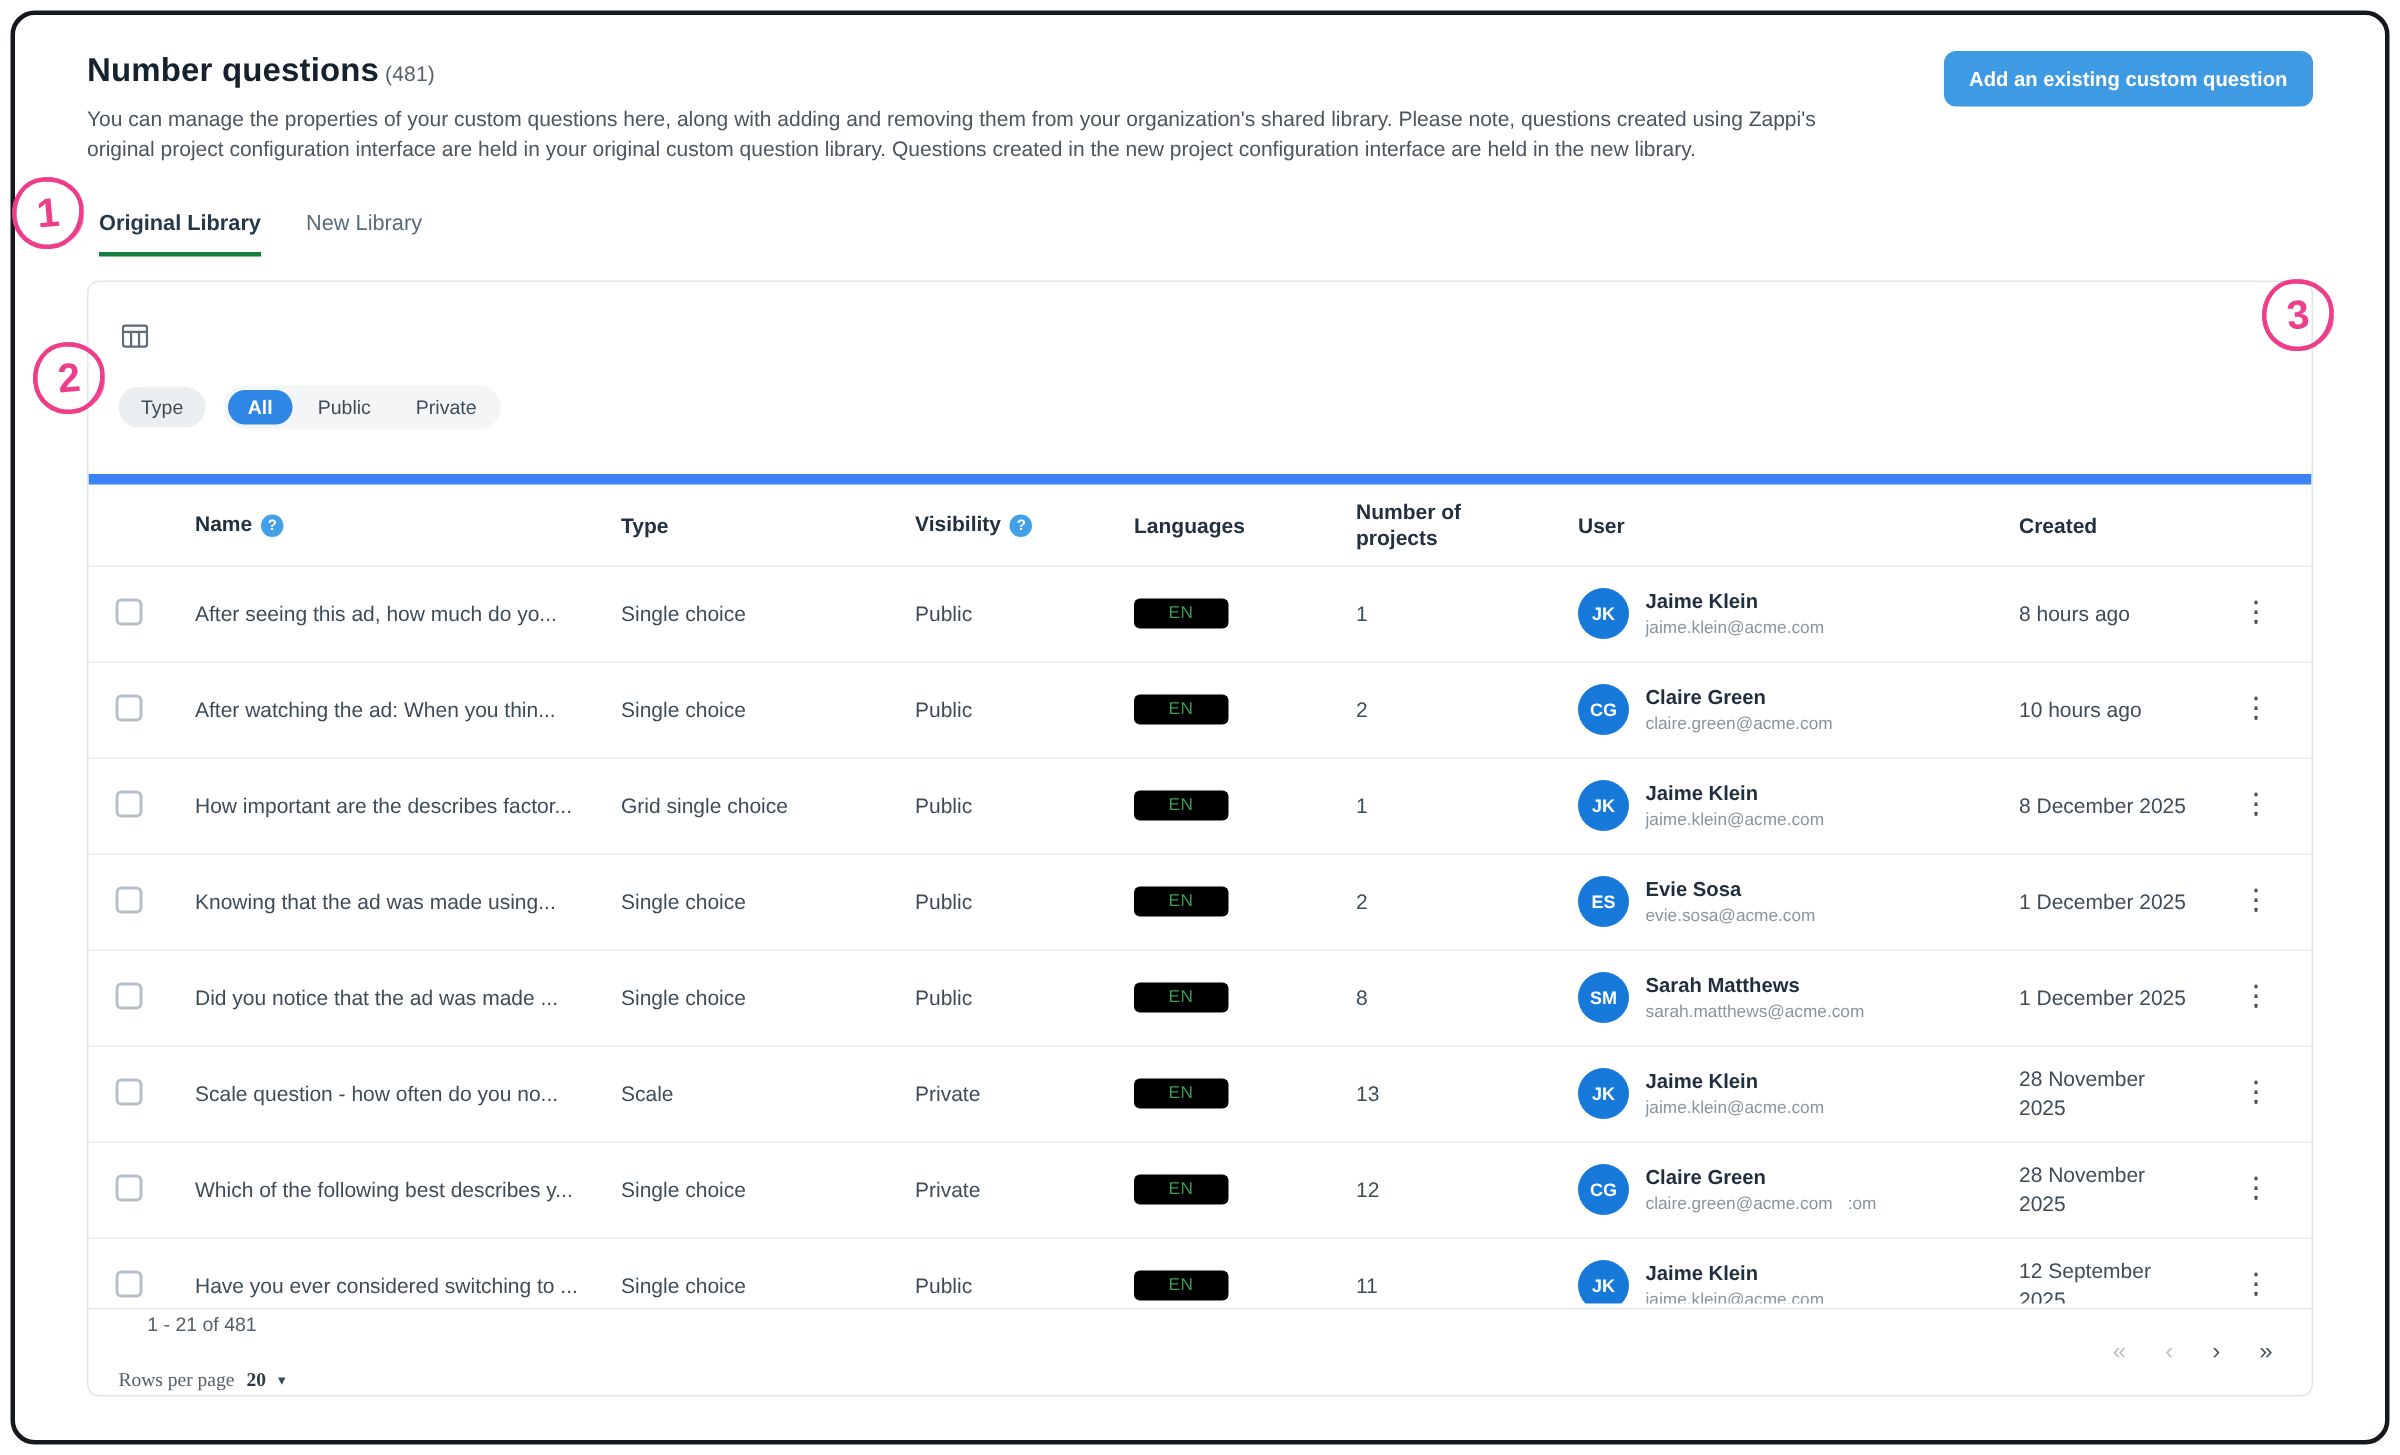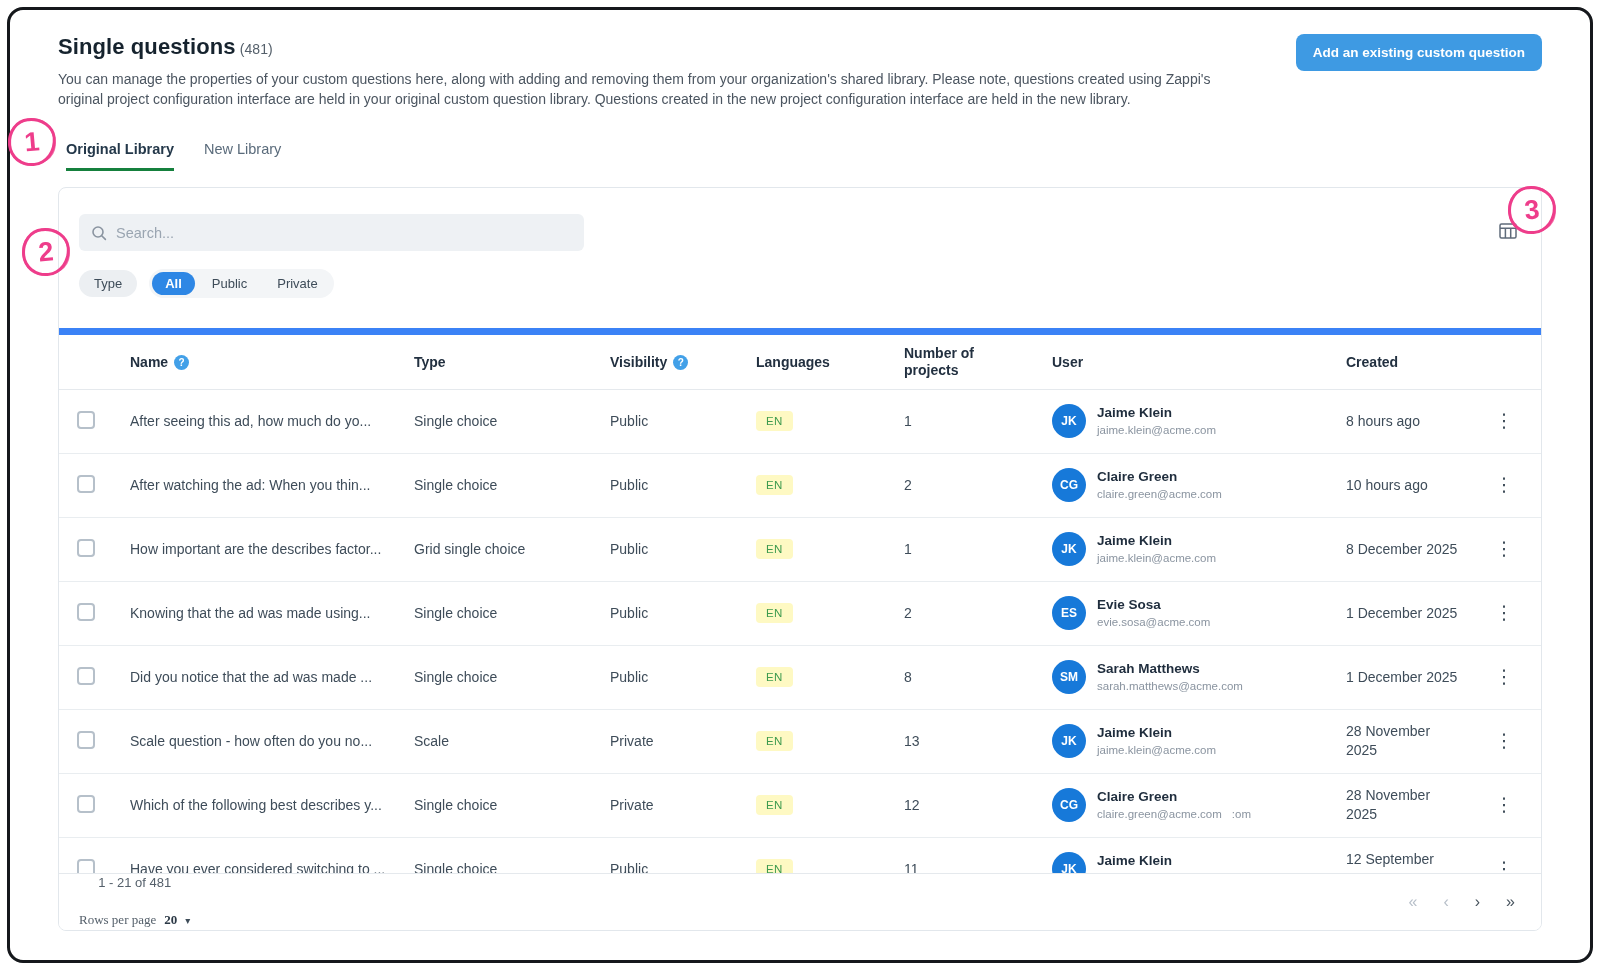--- a/index.html
+++ b/index.html
@@ -76,22 +76,22 @@
   tbody td {
     height: 64px; vertical-align: middle; border-bottom: 1px solid #e9edf0;
     font-size: 14px; color: #3e4c59; padding-right: 8px;
   }
   td.cell-check { padding-left: 18px; }
   .checkbox {
     display: inline-block; width: 18px; height: 18px; border: 2px solid #b6c0ca;
     border-radius: 4px; background: #fff; cursor: pointer;
   }
   .badge-en {
-    display: inline-block; background: #fef9c3; color: #3e9b4f; font-size: 11.5px;
-    padding: 4px 10px; border-radius: 4px; letter-spacing: .3px; text-align: center;
+    display: inline-block; background: #000000; color: #3e9b4f; font-size: 11.5px;
+    padding: 4px 23px; border-radius: 4px; letter-spacing: .3px; text-align: center;
   }
   .user-cell { display: flex; align-items: center; gap: 11px; }
   .avatar {
     flex: 0 0 auto; width: 34px; height: 34px; border-radius: 50%; background: #1779d9;
     color: #fff; font-size: 12px; font-weight: 700; display: flex; align-items: center; justify-content: center;
   }
   .user-meta .u-name { font-size: 13.5px; font-weight: 700; color: #1f2d3d; line-height: 17px; }
   .user-meta .u-email { font-size: 11.5px; color: #8a94a0; line-height: 15px; }
   .email-note { margin-left: 10px; color: #8a94a0; }
   .created-cell span { display: block; line-height: 19px; }
@@ -132,40 +132,33 @@
 </head>
 <body>
 
 <div class="canvas">
   <div class="sketch-frame"></div>
 
   <div class="content">
 
     <div class="page-header">
       <div class="title-block">
-        <h1><span>Single questions</span><span class="count">(481)</span></h1>
+        <h1><span>Number questions</span><span class="count">(481)</span></h1>
         <p class="description">You can manage the properties of your custom questions here, along with adding and removing them from your organization's shared library. Please note, questions created using Zappi's original project configuration interface are held in your original custom question library. Questions created in the new project configuration interface are held in the new library.</p>
       </div>
       <button class="primary-btn">Add an existing custom question</button>
     </div>
 
     <div class="tabs">
       <div class="tab active">Original Library</div>
       <div class="tab">New Library</div>
     </div>
 
     <div class="card">
       <div class="card-top">
-        <div class="search-box">
-          <svg width="16" height="16" viewBox="0 0 16 16" fill="none">
-            <circle cx="7" cy="7" r="5" stroke="#8a94a0" stroke-width="1.6"></circle>
-            <line x1="10.7" y1="10.7" x2="14.4" y2="14.4" stroke="#8a94a0" stroke-width="1.6" stroke-linecap="round"></line>
-          </svg>
-          <input placeholder="Search..." style="">
-        </div>
         <div class="table-settings-icon">
           <svg width="18" height="16" viewBox="0 0 18 16" fill="none">
             <rect x="1" y="1" width="16" height="14" rx="1.5" stroke="#5f6b7a" stroke-width="1.5"></rect>
             <line x1="1" y1="5.2" x2="17" y2="5.2" stroke="#5f6b7a" stroke-width="1.5"></line>
             <line x1="6.4" y1="5.2" x2="6.4" y2="15" stroke="#5f6b7a" stroke-width="1.5"></line>
             <line x1="11.7" y1="5.2" x2="11.7" y2="15" stroke="#5f6b7a" stroke-width="1.5"></line>
           </svg>
         </div>
       </div>
 

